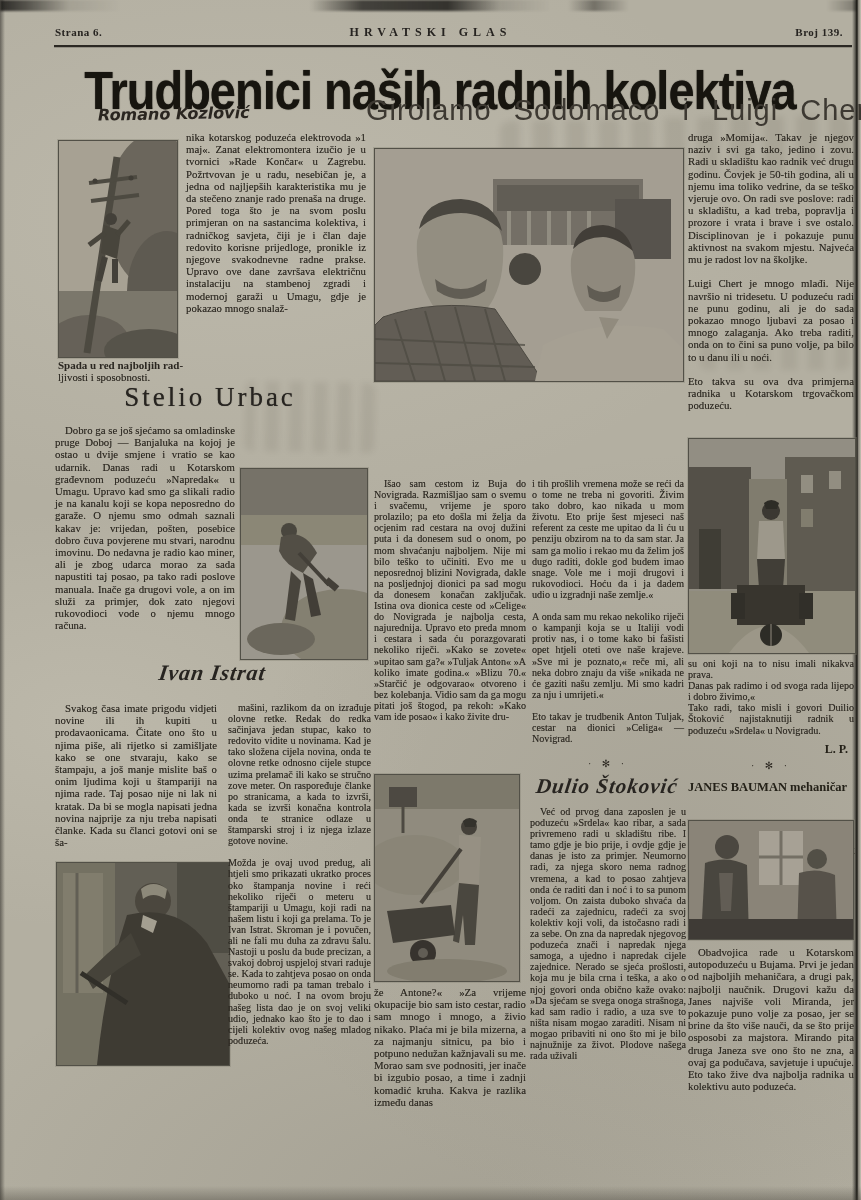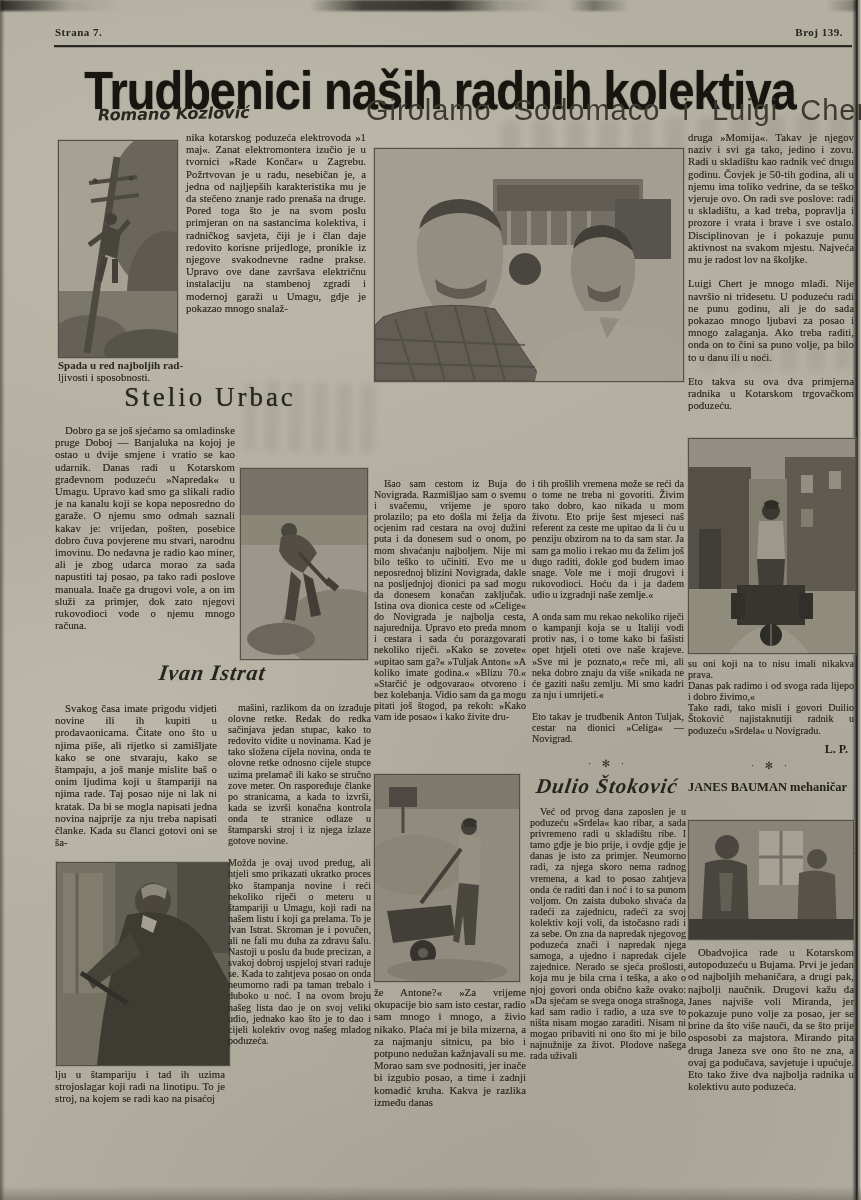--- a/index.html
+++ b/index.html
@@ -72,21 +72,22 @@
   <div class="edge" style="left:0;top:0;width:5px;height:100%;background:linear-gradient(90deg,rgba(25,23,20,.5),transparent);"></div>
   <div class="edge" style="left:0;bottom:0;width:100%;height:14px;background:linear-gradient(0deg,rgba(60,56,48,.35),transparent);"></div>
 
   <div class="ghost" style="left:500px;top:118px;width:350px;height:58px;border-radius:10px;
               background:repeating-linear-gradient(90deg,rgba(70,64,52,.22) 0 20px,transparent 20px 33px);transform:scaleX(-1) rotate(1deg);"></div>
   <div class="ghost" style="left:245px;top:382px;width:130px;height:70px;border-radius:8px;
               background:repeating-linear-gradient(90deg,rgba(70,64,52,.2) 0 14px,transparent 14px 24px);transform:scaleX(-1) rotate(-1deg);"></div>
   <div class="ghost" style="left:700px;top:336px;width:150px;height:34px;border-radius:8px;
               background:repeating-linear-gradient(90deg,rgba(70,64,52,.18) 0 16px,transparent 16px 27px);"></div>
 
-  <div class="abs masthead" style="left:55px;top:26px;">Strana 7.</div>
+  <div class="abs masthead" style="left:55px;top:26px;">Strana 6.</div>
+  <div class="abs masthead" style="left:0;top:25px;width:100%;text-align:center;font-size:12px;letter-spacing:5px;">HRVATSKI GLAS</div>
   <div class="abs masthead" style="right:18px;top:26px;">Broj 139.</div>
   <div class="abs rule" style="left:54px;top:45px;width:798px;"></div>
 
   <div class="abs headline" style="left:40px;top:58px;width:800px;">Trudbenici naših radnih kolektiva</div>
 
   <div class="abs subtitle-script" style="left:98px;top:104px;width:180px;">Romano Kozlović</div>
   <div class="abs title-light" style="left:366px;top:94px;width:488px;">Girolamo Sodomaco i Luigi Chert</div>
 
   <div class="abs photo" style="left:58px;top:140px;width:118px;height:216px;">
     <svg viewBox="0 0 118 216" preserveAspectRatio="none">
@@ -146,21 +147,20 @@
       <rect x="120" y="0" width="52" height="90" fill="#45423a"></rect>
       <circle cx="96" cy="38" r="18" fill="#403c34"></circle>
       <path d="M84 26 Q96 16 110 26 L108 36 Q96 28 86 36 Z" fill="#8a8577"></path>
       <path d="M70 52 Q120 40 150 80 L172 120 L172 202 L40 202 Q48 120 70 52 Z" fill="#312e28"></path>
       <path d="M74 70 Q50 90 28 112 L36 126 Q62 104 84 92 Z" fill="#3a372f"></path>
       <line x1="24" y1="110" x2="70" y2="140" stroke="#23211c" stroke-width="5"></line>
       <path d="M86 52 L100 58 L96 70 L84 64 Z" fill="#a39e90"></path>
       <rect width="172" height="202" fill="#b3afa1" opacity="0.1"></rect>
     </svg>
   </div>
-  <div class="abs body" style="left:55px;top:1068px;width:170px;height:54px;">lju u štampariju i tad ih uzima strojoslagar koji radi na linotipu. To je stroj, na kojem se radi kao na pisaćoj</div>
   <div class="abs body tight indent" style="left:228px;top:702px;width:143px;height:412px;">mašini, razlikom da on izrađuje olovne retke. Redak do redka sačinjava jedan stupac, kako to redovito vidite u novinama. Kad je tako složena cijela novina, onda te olovne retke odnosno cijele stupce uzima prelamač ili kako se stručno zove meter. On raspoređuje članke po stranicama, a kada to izvrši, kada se izvrši konačna kontrola onda te stranice odlaze u štamparski stroj i iz njega izlaze gotove novine.
 
 Možda je ovaj uvod predug, ali htjeli smo prikazati ukratko proces oko štampanja novine i reći nekoliko riječi o meteru u štampariji u Umagu, koji radi na našem listu i koji ga prelama. To je Ivan Istrat. Skroman je i povučen, ali ne fali mu duha za zdravu šalu. Nastoji u poslu da bude precizan, a svakoj dobroj uspjeloj stvari raduje se. Kada to zahtjeva posao on onda neumorno radi pa taman trebalo i duboko u noć. I na ovom broju našeg lista dao je on svoj veliki udio, jednako kao što je to dao i cijeli kolektiv ovog našeg mladog poduzeća.</div>
 
   <div class="abs photo" style="left:374px;top:148px;width:308px;height:232px;">
     <svg viewBox="0 0 308 232" preserveAspectRatio="none">
       <rect width="308" height="232" fill="#a29d90"></rect>
       <rect x="118" y="30" width="150" height="66" fill="#6b675e"></rect>
       <rect x="122" y="36" width="142" height="26" fill="#56534b"></rect>
       <line x1="134" y1="62" x2="134" y2="96" stroke="#8d897d" stroke-width="4"></line>

